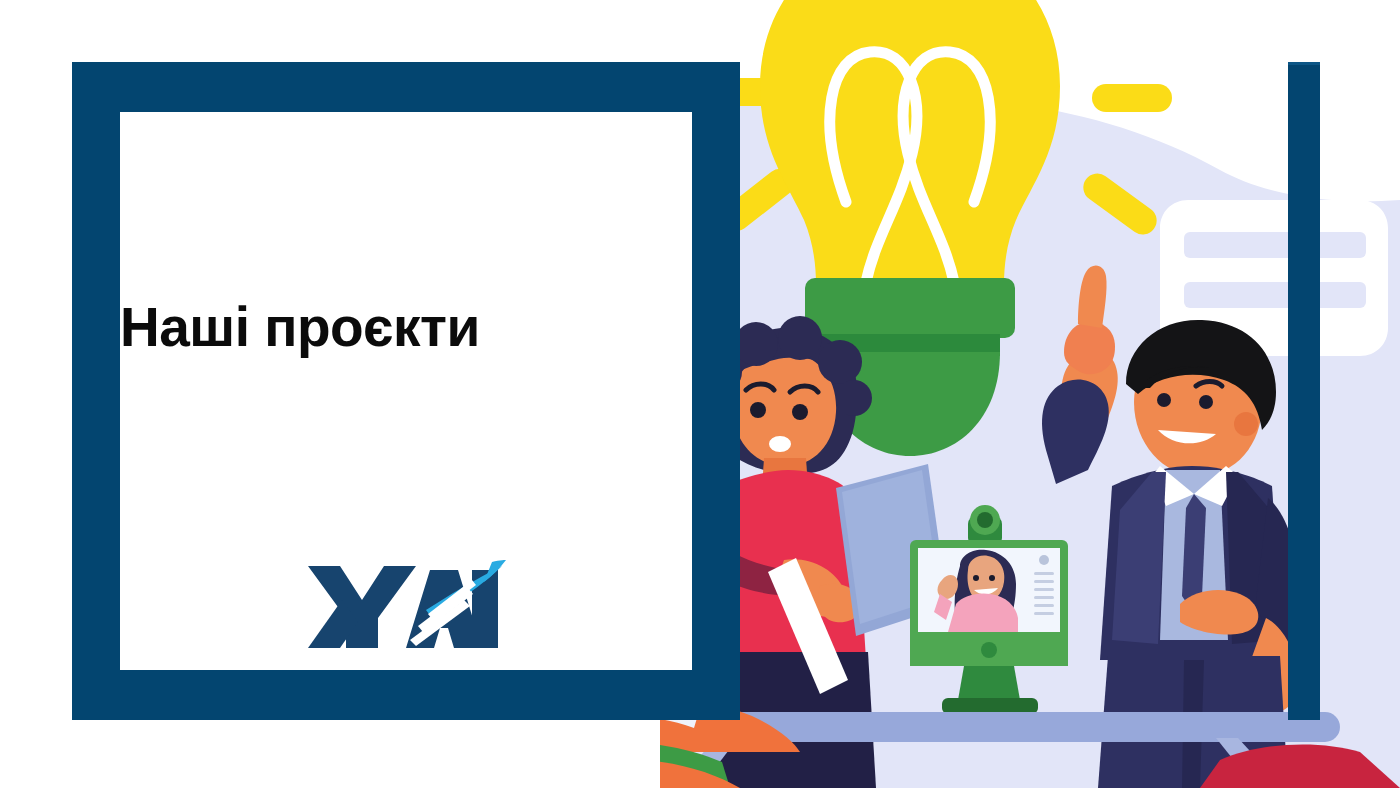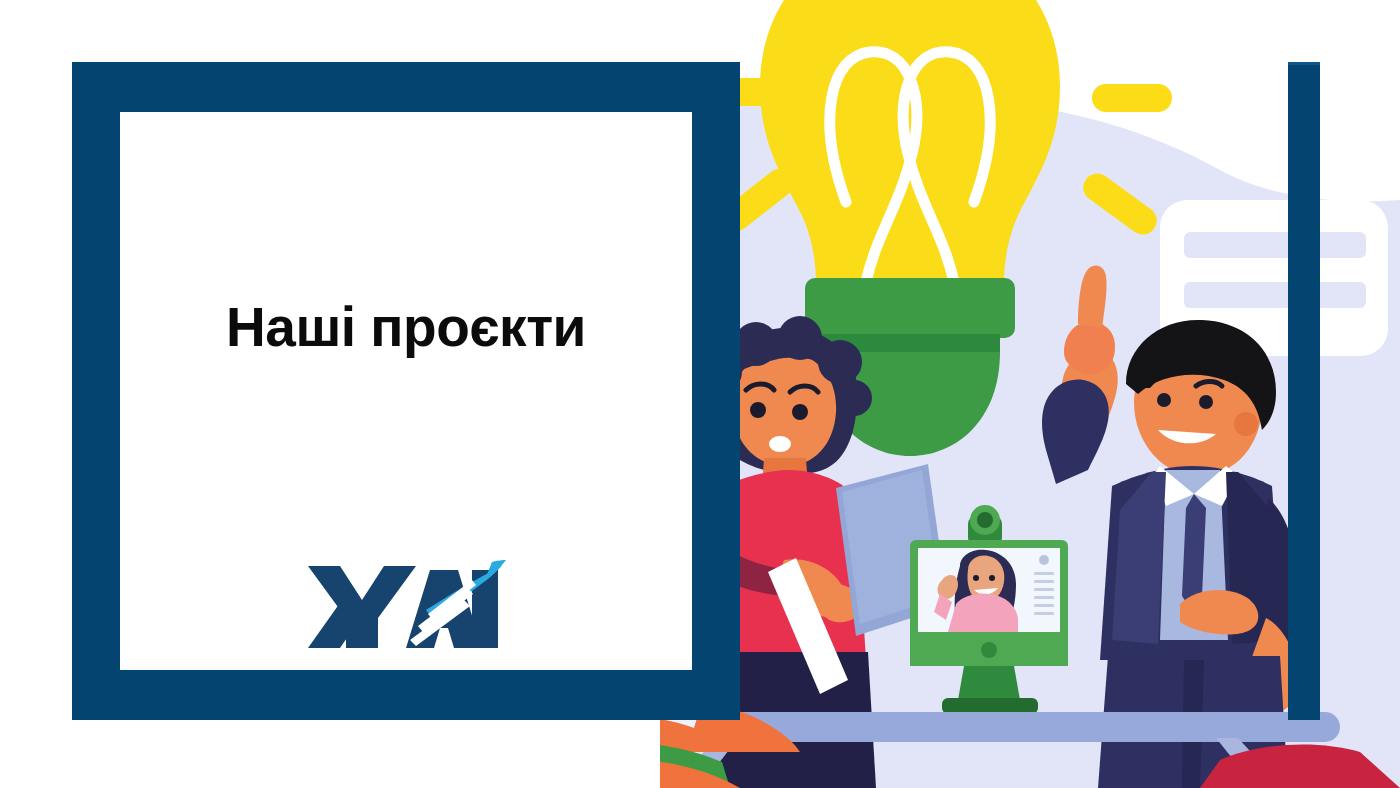--- a/index.html
+++ b/index.html
@@ -28,21 +28,21 @@
     left: 48px; top: 50px;
     width: 572px; height: 558px;
     background: #ffffff;
   }
 
   
   #title {
     position: absolute;
     left: 0; top: 188px;
     width: 572px;
-    text-align: center;
+    text-align: left;
     font-family: "Liberation Sans", sans-serif;
     font-weight: bold;
     font-size: 55px;
     letter-spacing: -0.5px;
     color: #0b0b0b;
     line-height: 1;
     white-space: nowrap;
   }
 
   

